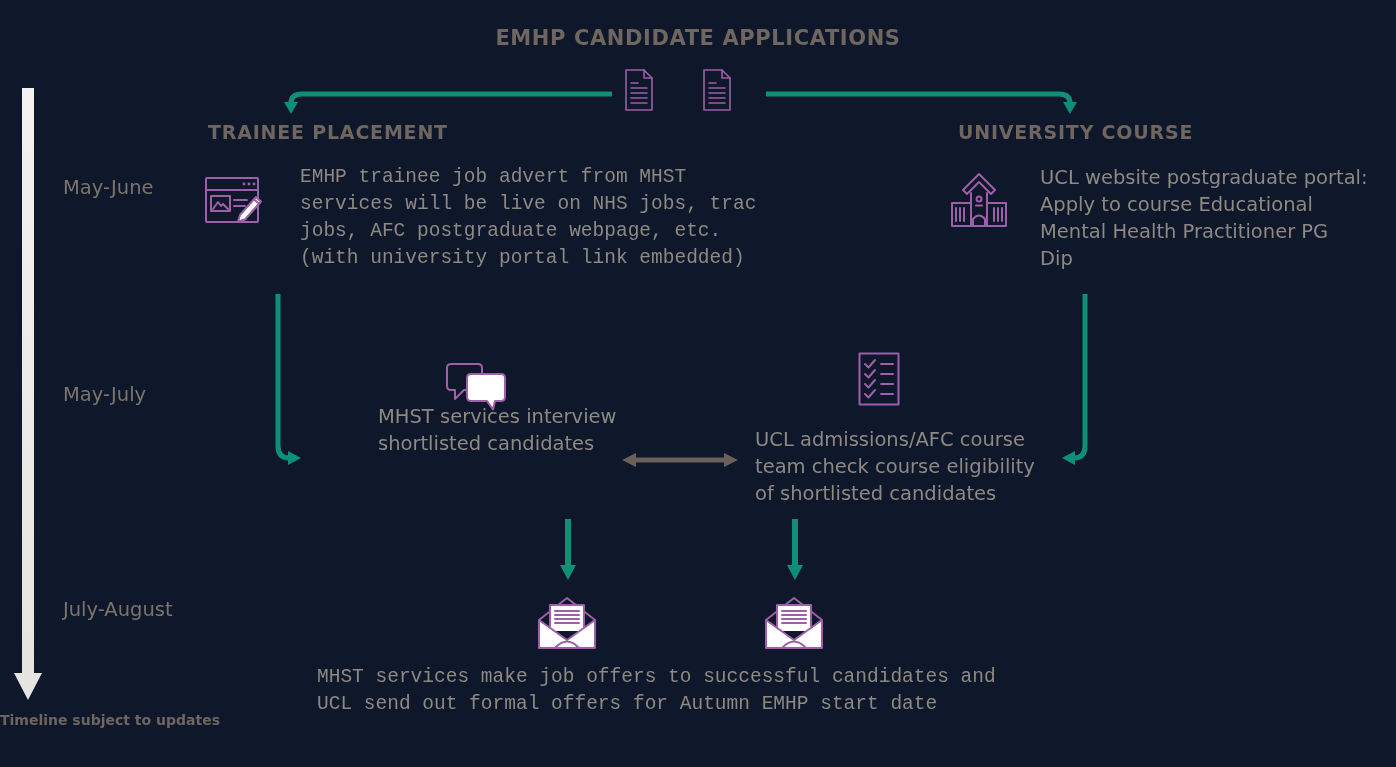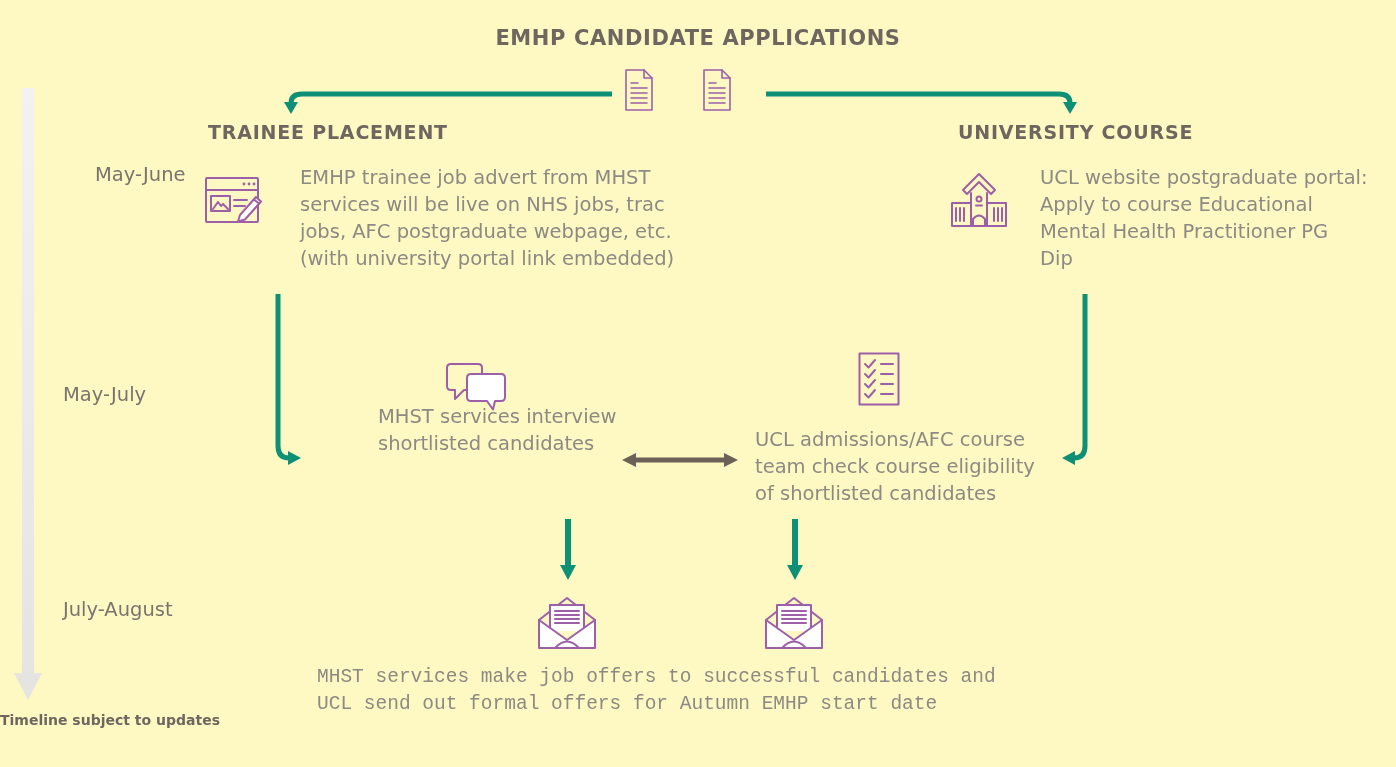--- a/index.html
+++ b/index.html
@@ -1,34 +1,34 @@
 <!DOCTYPE html>
 <html style="--accent_green: #0e9077; --icon_purple: #9d5fa7; --heading_taupe: #6e665f; --body_gray: #8d8983; --label_gray: #7b746d; --double_arrow_gray: #6b6158; --timeline_bar_gray: #e5e4e1;"><head>
 <meta charset="utf-8">
 <style>
   html,body{margin:0;padding:0;background:#fff;}
   body{width:1396px;height:767px;font-family:"DejaVu Sans","Liberation Sans",sans-serif;}
-  .canvas{position:relative;width:1396px;height:767px;overflow:hidden;background:#fef9c3;}
+  .canvas{position:relative;width:1396px;height:767px;overflow:hidden;background:#0f172a;}
   .overlay{position:absolute;left:0;top:0;pointer-events:none;}
 
   .title{position:absolute;top:26px;left:0;right:0;text-align:center;
          font-size:21px;font-weight:bold;letter-spacing:0.6px;color:var(--heading_taupe,#6e665f);}
   .col-header{position:absolute;font-size:19px;font-weight:bold;letter-spacing:0.8px;
               color:var(--heading_taupe,#6e665f);white-space:nowrap;}
   .hdr-left{left:208px;top:121px;}
   .hdr-right{left:958px;top:121px;}
 
   .tl-label{position:absolute;font-size:19.5px;color:var(--label_gray,#7b746d);white-space:nowrap;}
-  .tl-1{left:63px;top:163px;margin-left:32px;}
+  .tl-1{left:63px;top:176px;}
   .tl-2{left:63px;top:383px;}
   .tl-3{left:63px;top:598px;}
 
   .body-text{position:absolute;font-size:19.5px;line-height:27px;
              color:var(--body_gray,#8d8983);white-space:pre-line;}
-  .txt-advert{left:300px;top:164px;}
+  .txt-advert{left:300px;top:164px;font-family:Liberation Mono, monospace;}
   .txt-portal{left:1040px;top:164px;}
   .txt-interview{left:350px;top:403px;margin-left:28px;}
   .txt-eligibility{left:755px;top:426px;}
   .txt-offers{left:317px;top:664px;width:720px;text-align:left;font-family:Liberation Mono, monospace;}
 
   .footnote{position:absolute;left:0;top:712px;font-size:14px;font-weight:bold;
             color:var(--heading_taupe,#6e665f);white-space:nowrap;}
 
   .tl-bar{position:absolute;left:22px;top:88px;width:12px;height:586px;
           background:linear-gradient(180deg,#f3f2f1,var(--timeline_bar_gray,#e5e4e1));}

